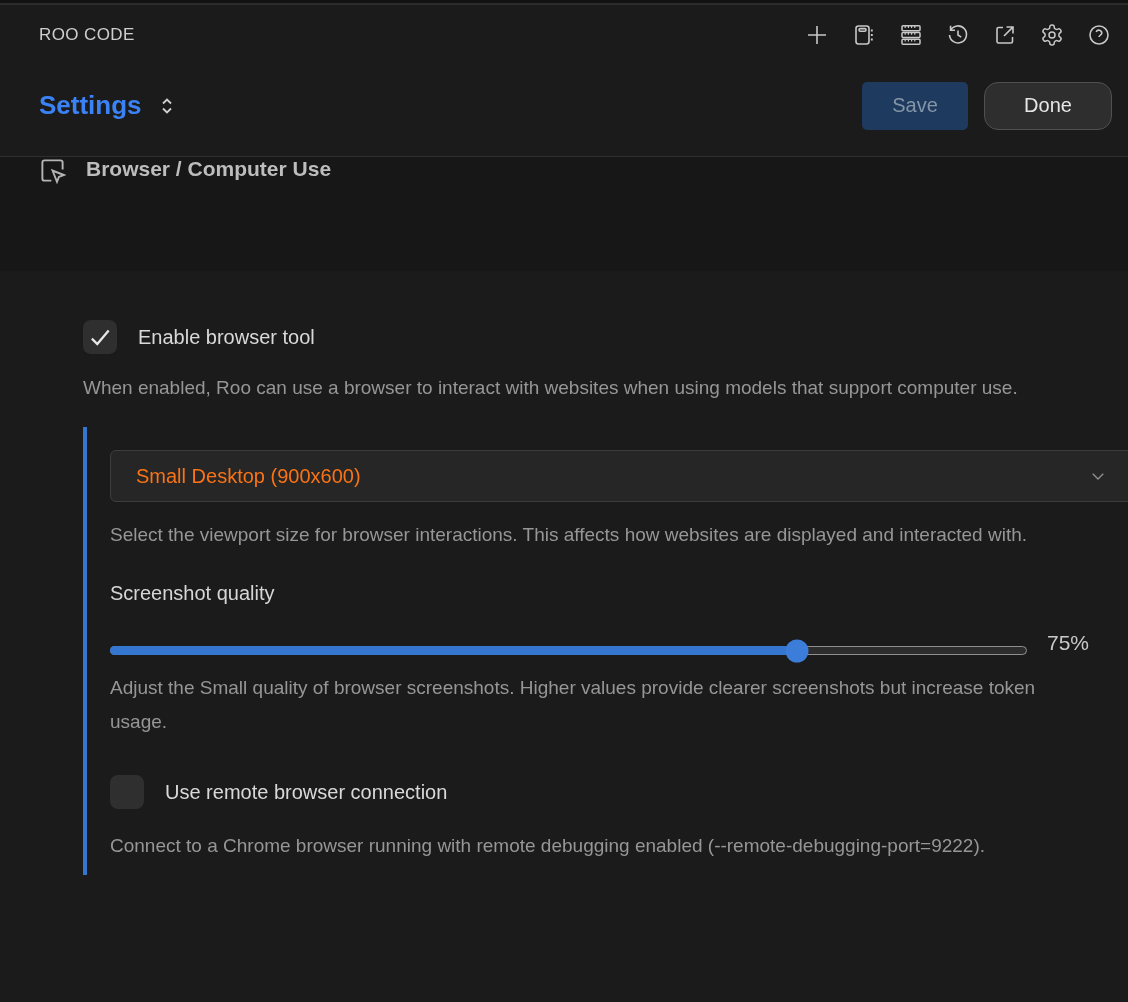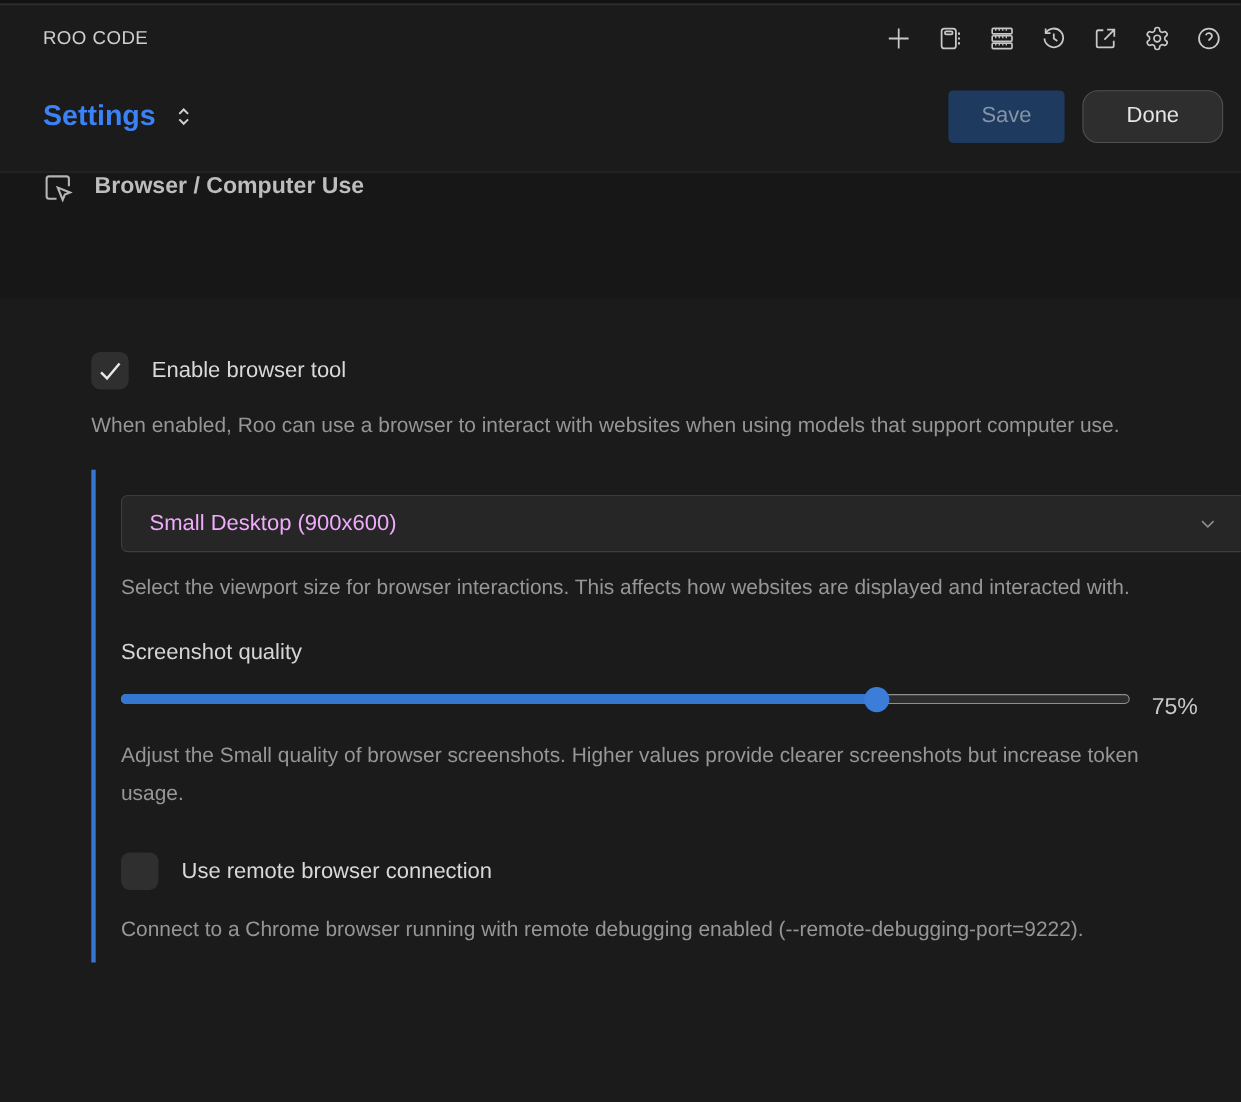--- a/index.html
+++ b/index.html
@@ -115,32 +115,32 @@
     width: 1023px;
     background: #262626;
     border: 1px solid #3d3d3d;
     border-radius: 6px;
     display: flex;
     align-items: center;
     justify-content: space-between;
     padding: 0 25px;
     cursor: pointer;
   }
-  .dropdown-value { font-size: 20px; color: #f0abfc; }
+  .dropdown-value { font-size: 20px; color: #f97316; }
   .dropdown-chevron { color: #8f8f8f; display: flex; }
   .dropdown-chevron svg { width: 18px; height: 18px; }
 
   .field-desc { margin-top: 16px; }
 
   .quality-label { margin-top: 30px; }
 
   .slider-row {
     margin-top: 26px;
     display: flex;
-    align-items: flex-start;
+    align-items: flex-end;
     gap: 20px;
   }
   .slider-track {
     position: relative;
     width: 934px;
     height: 9px;
     background: #2d2d2d;
     border: 1px solid #8f8f8f;
     border-radius: 6px;
     cursor: pointer;

